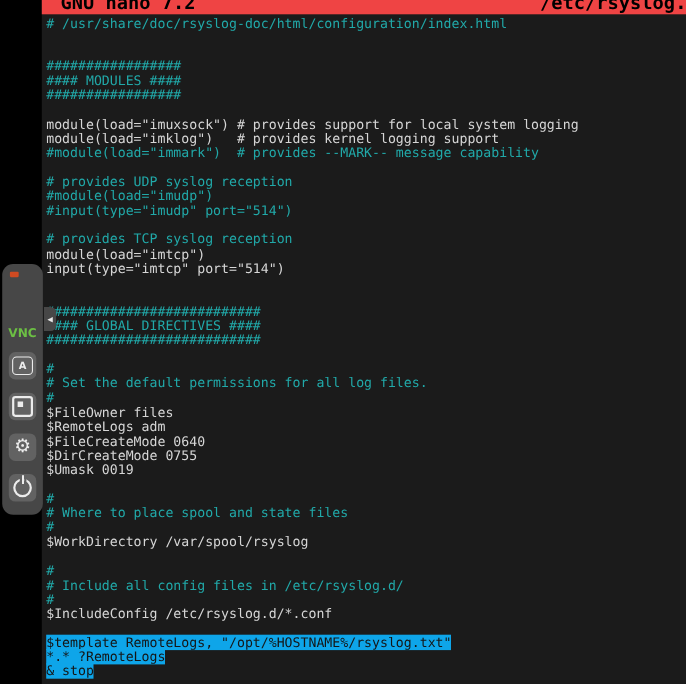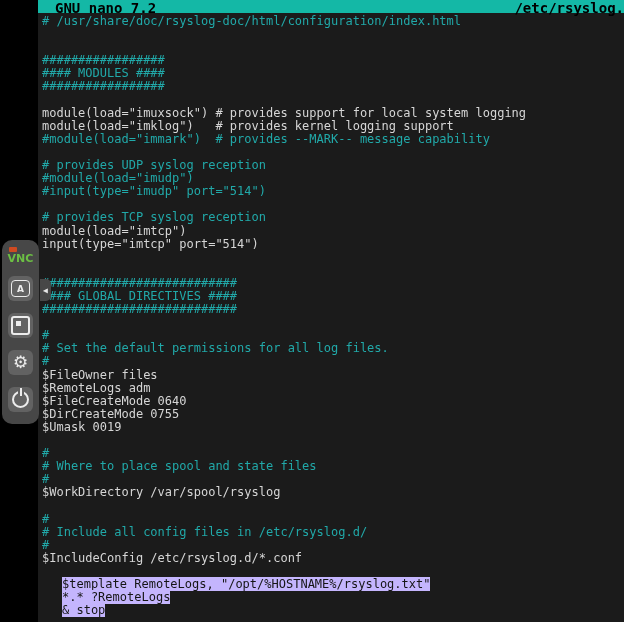--- a/index.html
+++ b/index.html
@@ -13,58 +13,58 @@
 
   
   .terminal {
     position: absolute;
     left: 38px; top: 0;
     width: 586px; height: 622px;
     background: #1b1b1b;
   }
   .titlebar {
     height: 13px;
-    background: #14b8a6;
+    background: #ef4444;
     color: #000;
     display: flex;
     justify-content: space-between;
-    align-items: flex-start;
-    font-size: 14px;
+    align-items: flex-end;
+    font-size: 17px;
     font-weight: bold;
   }
   .titlebar-app { padding-left: 17px; white-space: pre; }
   .titlebar-file { white-space: pre; overflow: hidden; margin-left: 22px; }
 
   .editor-lines { padding: 2px 0 0 4px; }
   .line {
     height: 13.1px;
     line-height: 13.1px;
     font-size: 12px;
     white-space: pre;
   }
   .line-text { display: inline; }
   .line.comment { color: #21a9a9; }
   .line.code { color: #d6d6d6; }
-  .line.selected .line-text { background: #c4b5fd; color: #151515; margin-left: 20px; }
+  .line.selected .line-text { background: #0ea5e9; color: #151515; }
 
   
   .vnc-panel {
     position: absolute;
     left: 2px; top: 240px;
     width: 37px;
     padding: 7px 0 12px;
     background: #474747;
     border-radius: 10px;
     display: flex;
     flex-direction: column;
     align-items: center;
     gap: 12px;
     z-index: 5;
   }
-  .vnc-logo { display: flex; flex-direction: column; align-items: flex-start; line-height: 1; }
+  .vnc-logo { display: flex; flex-direction: column; align-items: flex-start; line-height: 1; gap: 44px; }
   .no-mark { width: 8px; height: 5px; background: #cf4a21; border-radius: 1px; margin: 0 0 1px 1px; }
   .vnc-text {
     color: #6cbf44; font-weight: bold; font-size: 11px;
     font-family: "DejaVu Sans", sans-serif;
   }
   .panel-handle {
     position: absolute;
     left: 40px; top: 279px;
     width: 11px; height: 22px;
     background: #474747;

